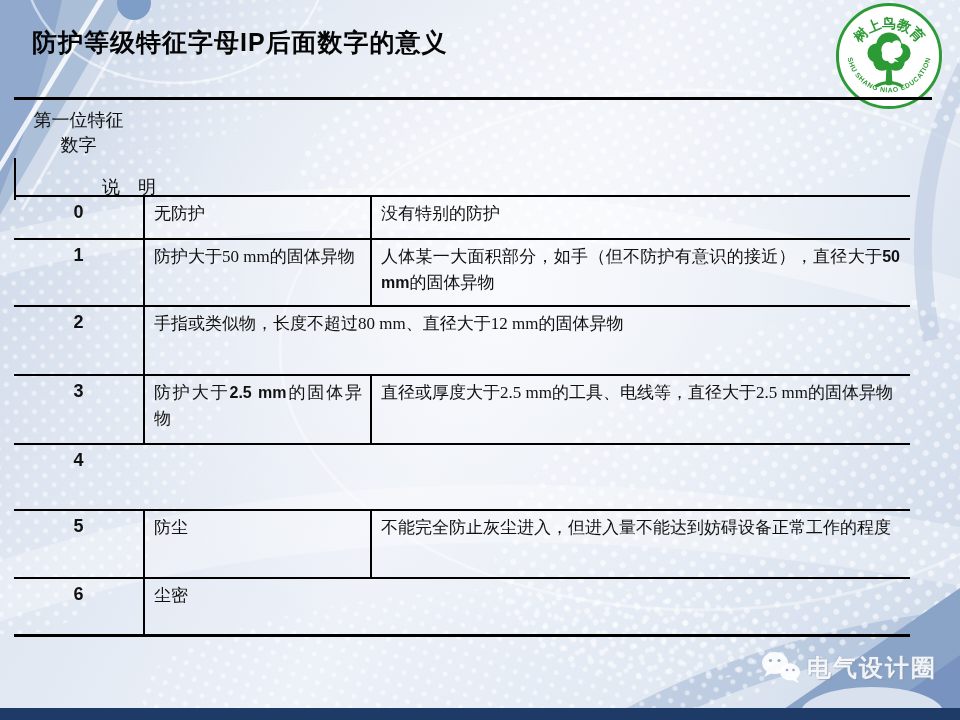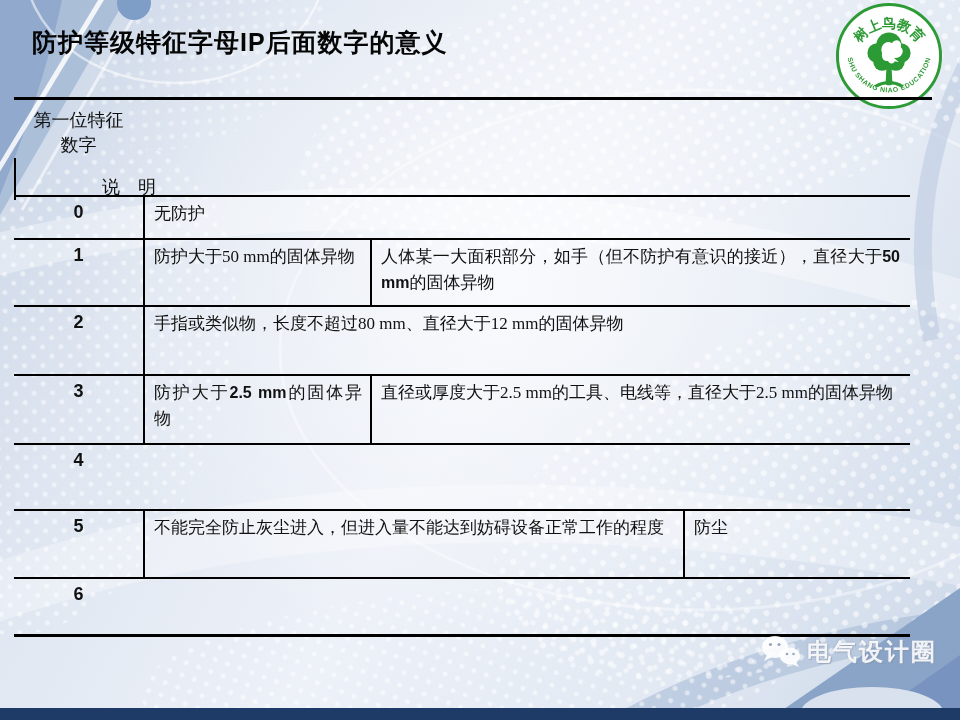--- a/index.html
+++ b/index.html
@@ -50,21 +50,21 @@
   .r2  { height:69px; }
   .r3  { height:69px; }
   .r4  { height:66px; }
   .r5  { height:68px; }
   .r6  { height:55px; }
 
   .top-border-ext { position:absolute; left:908px; top:97px; width:24px; height:3px;
                     background:#000; z-index:4; }
 
   .watermark {
-    position:absolute; left:760px; top:634px; z-index:3;
+    position:absolute; left:760px; top:650px; z-index:3;
     display:flex; align-items:center; gap:5px;text-align:right;
   }
   .wm-text {
     font-size:24px; font-weight:600; letter-spacing:2px;
     color:rgba(255,255,255,.88);
     text-shadow:1px 1px 1px rgba(125,138,160,.55), -1px -1px 1px rgba(160,170,190,.35);
     font-family:"Liberation Sans", sans-serif;
   }
 </style>
 </head>
@@ -146,45 +146,47 @@
     <div class="tr header rh">
       <div class="td c1">第一位特征
 数字</div>
       <div class="td c3">含　义</div>
       <div class="td c2">说　明</div>
     </div>
 
     <div class="tr r0">
       <div class="td c1">0</div>
       <div class="td c2"><span>无防护</span></div>
+      <div class="td c3"><span>没有特别的防护</span></div>
     </div>
     <div class="tr r1">
       <div class="td c1">1</div>
       <div class="td c2"><span>防护大于50 mm的固体异物</span></div>
       <div class="td c3"><span>人体某一大面积部分，如手（但不防护有意识的接近），直径大于</span><span class="seg-bold">50 mm</span><span>的固体异物</span></div>
     </div>
     <div class="tr r2">
       <div class="td c1">2</div>
       <div class="td c3"><span>手指或类似物，长度不超过80 mm、直径大于12 mm的固体异物</span></div>
     </div>
     <div class="tr r3">
       <div class="td c1">3</div>
       <div class="td c2"><span>防护大于</span><span class="seg-bold">2.5 mm</span><span>的固体异物</span></div>
       <div class="td c3"><span>直径或厚度大于2.5 mm的工具、电线等，直径大于2.5 mm的固体异物</span></div>
     </div>
     <div class="tr r4">
       <div class="td c1">4</div>
     </div>
     <div class="tr r5">
       <div class="td c1">5</div>
+      <div class="td c2"><span>防尘</span></div>
       <div class="td c3"><span>不能完全防止灰尘进入，但进入量不能达到妨碍设备正常工作的程度</span></div>
-      <div class="td c2"><span>防尘</span></div>
     </div>
     <div class="tr r6">
       <div class="td c1">6</div>
+      <div class="td c2"><span>尘密</span></div>
     </div>
   </div>
 
   <div class="top-border-ext"></div>
 
   <div class="watermark">
     <svg width="42" height="36" viewBox="0 0 42 36">
       <ellipse cx="15" cy="13" rx="13" ry="11" fill="rgba(255,255,255,0.9)"></ellipse>
       <path d="M7,21 L4,27 L12,23 Z" fill="rgba(255,255,255,0.9)"></path>
       <circle cx="10.5" cy="10.5" r="1.6" fill="#9aa8bf"></circle>

